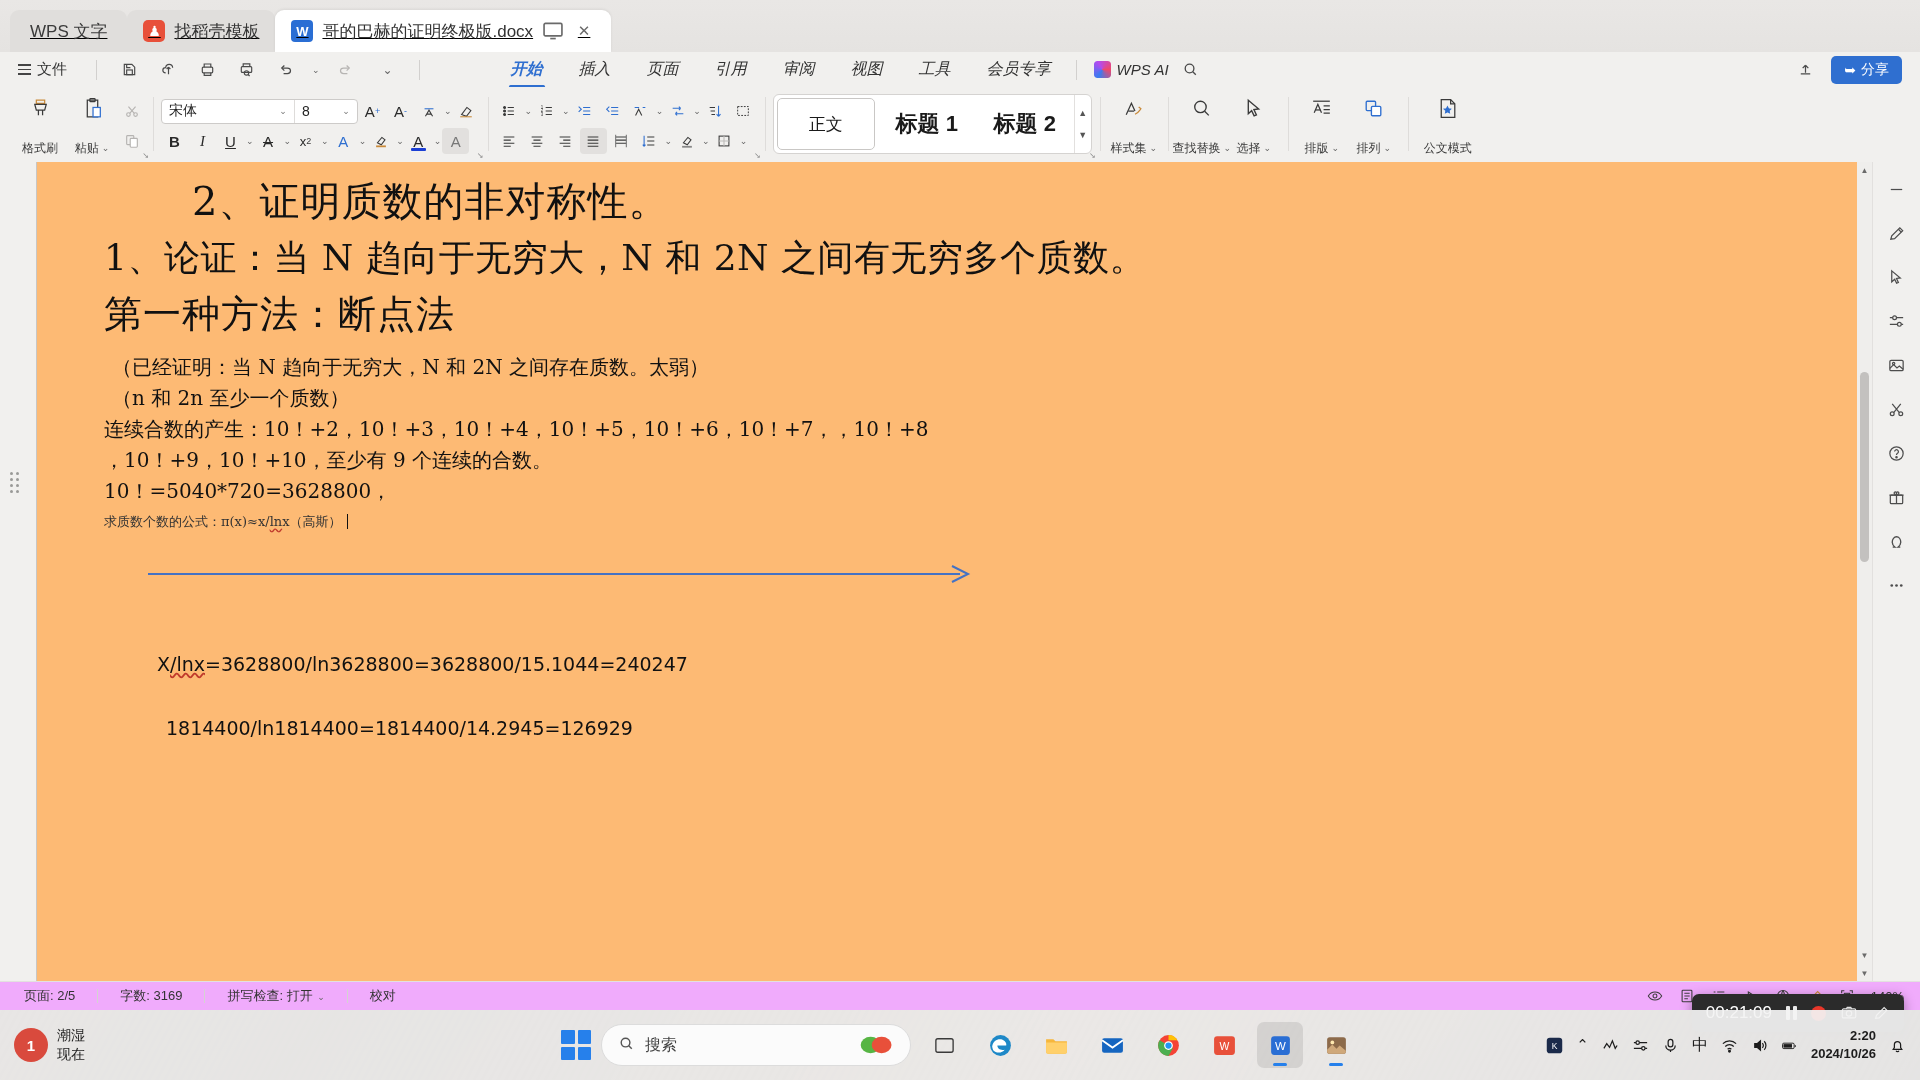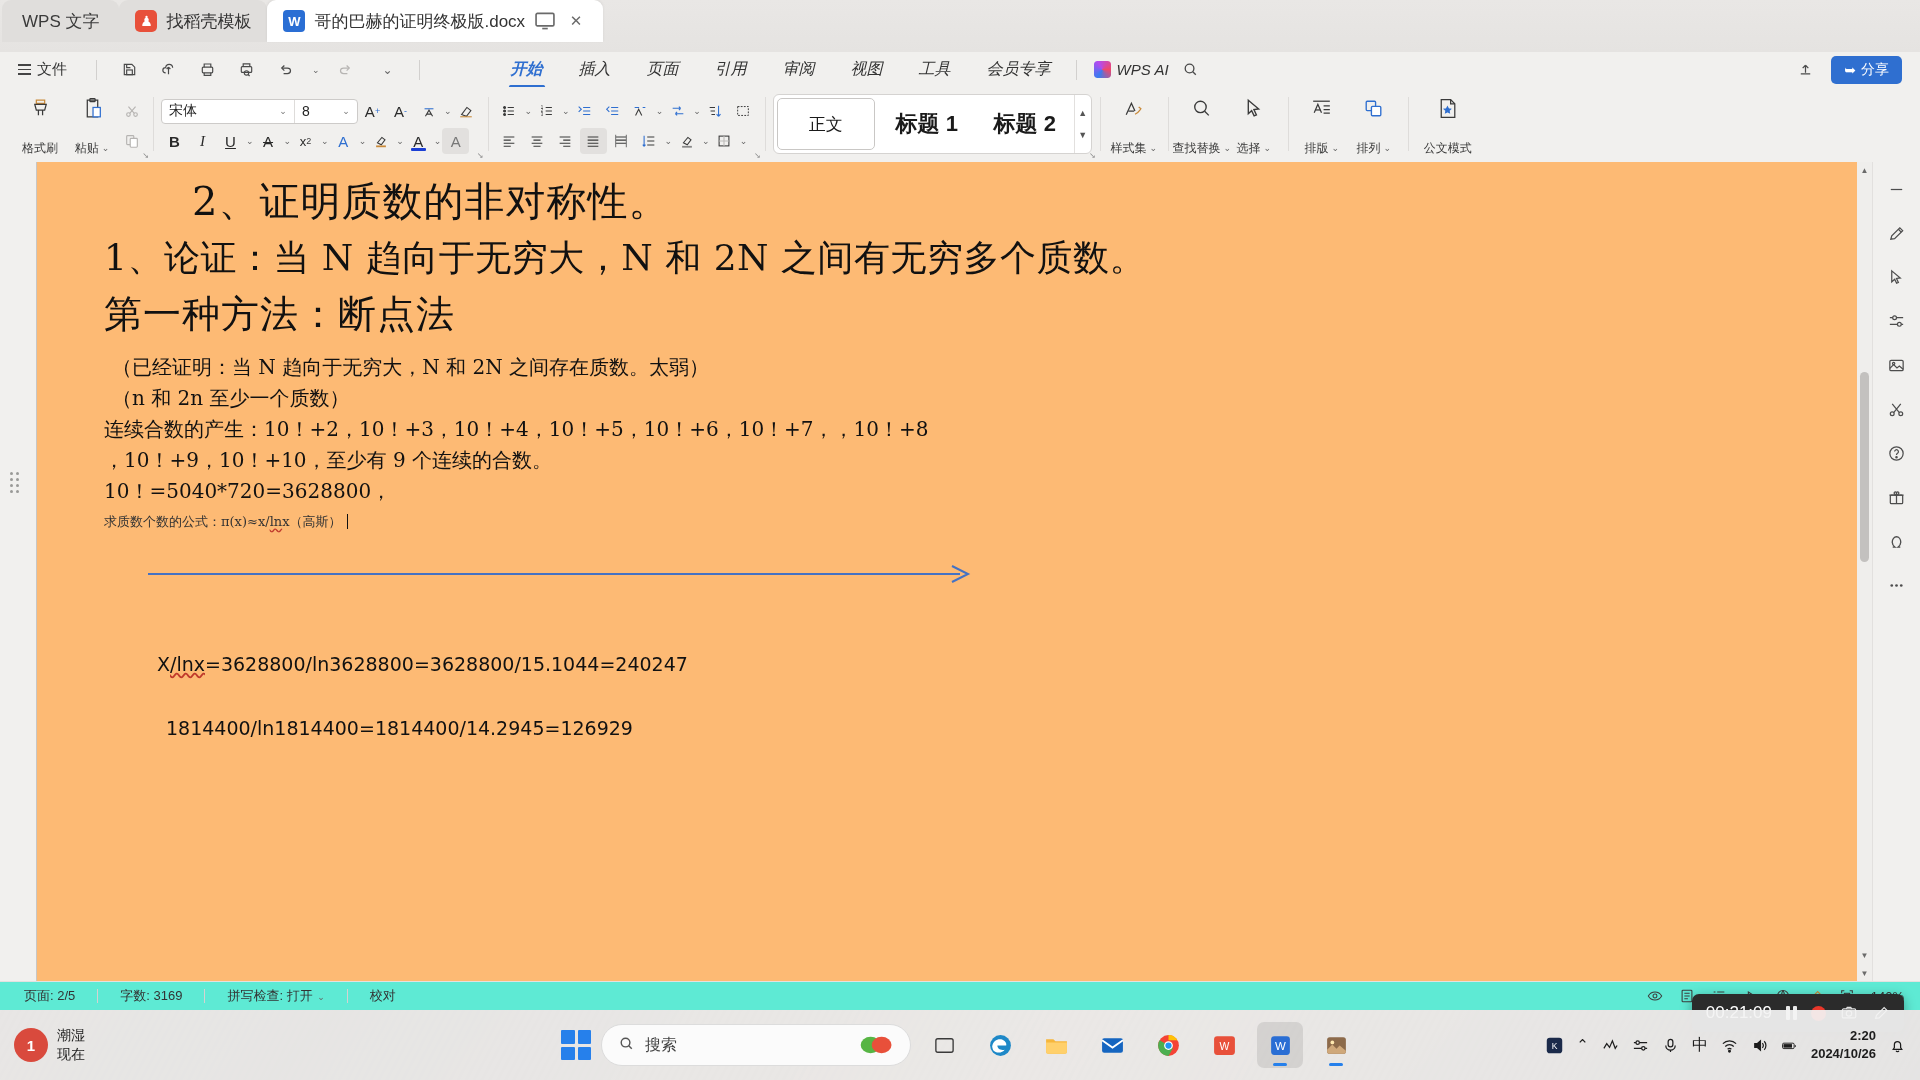--- a/index.html
+++ b/index.html
@@ -13,22 +13,22 @@
     background:linear-gradient(135deg,#4a3524 0%,#6b4a2c 20%,#3e2d1d 45%,#7a5433 70%,#2e2118 100%);}
   .wallpaper:after{content:"";position:absolute;inset:0;
     background:repeating-linear-gradient(118deg,rgba(0,0,0,.18) 0 3px,rgba(255,255,255,.05) 3px 7px);
     opacity:.55;}
 
   
   .app{position:absolute;left:0;top:0;width:1920px;height:1010px;background:#f1f0ee;
     display:flex;flex-direction:column;}
 
   
-  .titlebar{height:52px;background:#e8e6e4;display:flex;
-    position:relative;padding-left:2px;}
+  .titlebar{height:52px;background:#e8e6e4;display:flex;align-items:flex-end;
+    position:relative;padding-left:10px;text-decoration:underline;}
   .tbar-bg{position:absolute;inset:0;background:linear-gradient(#e9e7e5,#e5e3e1);}
   .tab{position:relative;height:42px;display:flex;align-items:center;gap:9px;
     padding:0 16px;border-radius:9px 9px 0 0;font-size:17px;color:#333;white-space:nowrap;}
   .tab.app-name{background:#e0dedc;color:#3a3a3a;padding:0 20px;}
   .tab.t-tpl{background:#e0dedc;}
   .tab.active{background:#fff;box-shadow:0 -1px 3px rgba(0,0,0,.07);}
   .tab-ico{width:22px;height:22px;border-radius:4px;display:flex;align-items:center;
     justify-content:center;font-size:13px;color:#fff;font-weight:bold;flex:none;}
   .ico-tpl{background:#e8503a;border-radius:5px;font-size:14px;}
   .ico-w{background:#2a6ed4;}
@@ -142,21 +142,21 @@
     background:#c3c1bf;border-radius:5px;}
   .vs-btn{position:absolute;left:0;right:0;height:16px;display:flex;align-items:center;
     justify-content:center;color:#6a6a6a;font-size:8px;}
   .rsidebar{width:48px;background:#f1f0ee;display:flex;flex-direction:column;
     align-items:center;padding-top:12px;gap:14px;border-left:1px solid #e2e0de;flex:none;}
   .rs-ic{width:30px;height:30px;display:flex;align-items:center;justify-content:center;
     color:#4d4d4d;}
   .rs-ic svg{width:19px;height:19px;}
 
   
-  .statusbar{height:29px;background:#5eead4;display:flex;align-items:center;
+  .statusbar{height:29px;background:#f0abfc;display:flex;align-items:center;
     font-size:13px;color:#333;padding:0 10px;border-top:1px solid #e3e1df;gap:8px;}
   .st-item{padding:0 14px;white-space:nowrap;}
   .st-sep{width:1px;height:14px;background:#d5d3d1;}
   .st-right{margin-left:auto;display:flex;align-items:center;gap:16px;padding-right:6px;}
   .st-ic{color:#3c3c3c;display:flex;align-items:center;}
   .st-ic svg{width:16px;height:16px;}
   .zoomtxt{font-size:13px;color:#333;}
 
   
   .recorder{position:absolute;right:16px;bottom:48px;height:38px;background:#2b2b2b;

